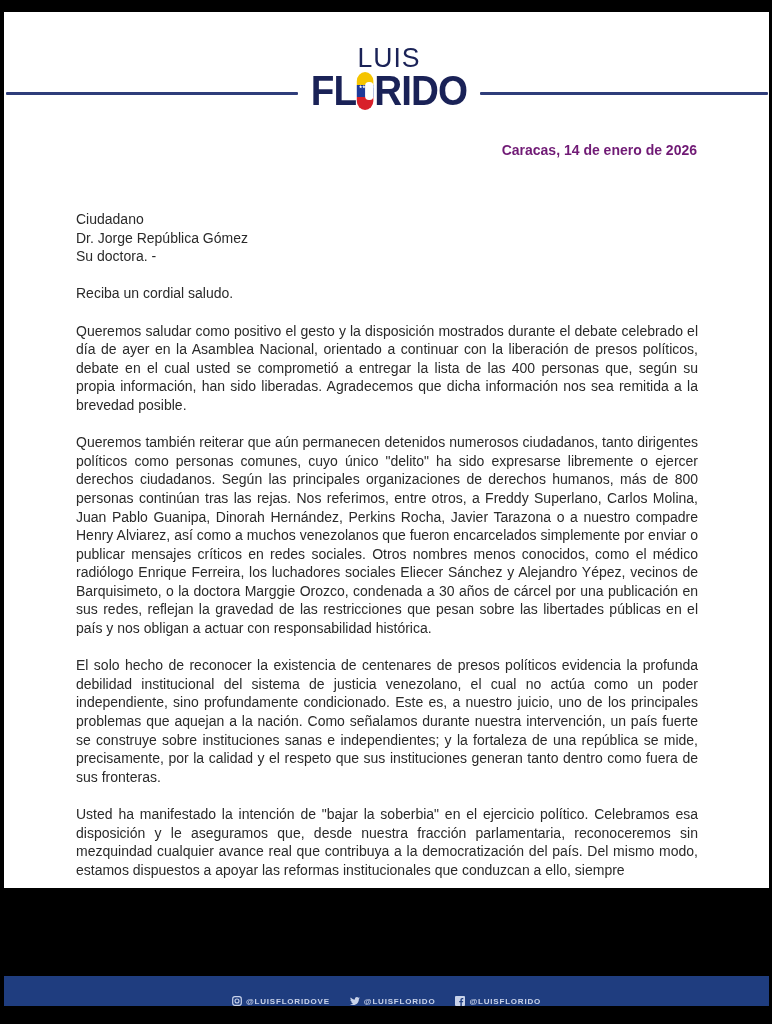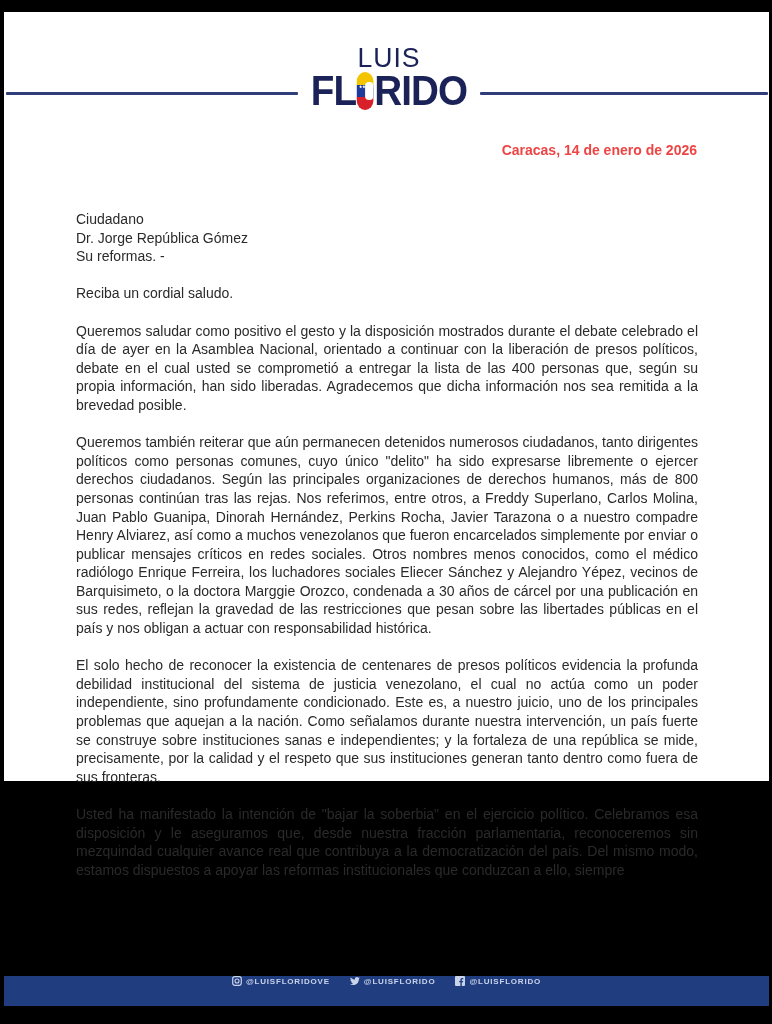--- a/index.html
+++ b/index.html
@@ -1,19 +1,19 @@
 <!DOCTYPE html>
 <html><head>
   <meta charset="utf-8">
   <style>
     * { box-sizing: border-box; margin: 0; padding: 0; }
     html, body { width: 772px; height: 1024px; background: #000; overflow: hidden; }
     body { position: relative; font-family: "Liberation Sans", sans-serif; }
     .page {
-      position: absolute; left: 4px; top: 12px; width: 765px; height: 769px;
+      position: absolute; left: 4px; top: 12px; width: 765px; height: 876px;
       background: #ffffff;
     }
     .header { position: absolute; left: 0; top: 0; width: 100%; height: 110px; }
     .rule { position: absolute; height: 3px; background: #2f3d7a; top: 80px; border-radius: 1px; }
     .rule.left { left: 2px; width: 292px; }
     .rule.right { left: 476px; width: 288px; }
     .logo { position: absolute; left: 300px; top: 32px; width: 170px; height: 78px; text-align: center; }
     .logo-top {
       font-family: "Liberation Sans", sans-serif; font-size: 28px; color: #1a2257;
       letter-spacing: 1px; line-height: 28px; font-weight: 400;
@@ -35,32 +35,32 @@
     .flag-o::after {
       content: ""; position: absolute; left: 9px; top: 10px; width: 9px; height: 18px;
       background: #fff; border-radius: 4px;
     }
     .flag-o .stars {
       position: absolute; left: 2px; top: 13px; width: 23px; font-size: 4px; color: #fff;
       letter-spacing: 0; line-height: 4px; text-align: center; z-index: 2;
     }
     .date {
       position: absolute; right: 72px; top: 130px;
-      font-weight: bold; font-size: 14px; color: #ef4444;
+      font-weight: bold; font-size: 14px; color: #701a75;
     }
     .body-text {
       position: absolute; left: 72px; top: 198px; width: 622px;
       font-size: 14px; line-height: 18.6px; color: #2a2a2a;
     }
     .body-text p { margin-bottom: 18.6px; text-align: justify; }
     .body-text p.tight { margin-bottom: 0; }
     .body-text p.left { text-align: left; }
     .footer {
       position: absolute; left: 0; top: 964px; width: 100%; height: 30px;
-      background: #1f3d7f; display: flex; justify-content: center; align-items: flex-start; gap: 20px;
+      background: #1f3d7f; display: flex; justify-content: center; align-items: flex-end; gap: 20px;
     }
     .social { display: flex; align-items: center; gap: 4px; color: #c9d3ea; font-size: 8px;
       font-weight: bold; letter-spacing: 0.8px; }
     .social .ico { width: 10px; height: 10px; display: inline-flex; align-items: center; justify-content: center; }
   </style>
 </head>
 <body>
 
 <div class="page">
   <div class="header">
@@ -76,21 +76,21 @@
       </div>
     </div>
     <div class="rule right"></div>
   </div>
 
   <div class="date">Caracas, 14 de enero de 2026</div>
 
   <div class="body-text">
     <p class="tight left">Ciudadano</p>
     <p class="tight left">Dr. Jorge República Gómez</p>
-    <p class="left">Su reformas. -</p>
+    <p class="left">Su doctora. -</p>
     <p class="left">Reciba un cordial saludo.</p>
     <p>Queremos saludar como positivo el gesto y la disposición mostrados durante el debate celebrado el día de ayer en la Asamblea Nacional, orientado a continuar con la liberación de presos políticos, debate en el cual usted se comprometió a entregar la lista de las 400 personas que, según su propia información, han sido liberadas. Agradecemos que dicha información nos sea remitida a la brevedad posible.</p>
     <p>Queremos también reiterar que aún permanecen detenidos numerosos ciudadanos, tanto dirigentes políticos como personas comunes, cuyo único "delito" ha sido expresarse libremente o ejercer derechos ciudadanos. Según las principales organizaciones de derechos humanos, más de 800 personas continúan tras las rejas. Nos referimos, entre otros, a Freddy Superlano, Carlos Molina, Juan Pablo Guanipa, Dinorah Hernández, Perkins Rocha, Javier Tarazona o a nuestro compadre Henry Alviarez, así como a muchos venezolanos que fueron encarcelados simplemente por enviar o publicar mensajes críticos en redes sociales. Otros nombres menos conocidos, como el médico radiólogo Enrique Ferreira, los luchadores sociales Eliecer Sánchez y Alejandro Yépez, vecinos de Barquisimeto, o la doctora Marggie Orozco, condenada a 30 años de cárcel por una publicación en sus redes, reflejan la gravedad de las restricciones que pesan sobre las libertades públicas en el país y nos obligan a actuar con responsabilidad histórica.</p>
     <p>El solo hecho de reconocer la existencia de centenares de presos políticos evidencia la profunda debilidad institucional del sistema de justicia venezolano, el cual no actúa como un poder independiente, sino profundamente condicionado. Este es, a nuestro juicio, uno de los principales problemas que aquejan a la nación. Como señalamos durante nuestra intervención, un país fuerte se construye sobre instituciones sanas e independientes; y la fortaleza de una república se mide, precisamente, por la calidad y el respeto que sus instituciones generan tanto dentro como fuera de sus fronteras.</p>
     <p>Usted ha manifestado la intención de "bajar la soberbia" en el ejercicio político. Celebramos esa disposición y le aseguramos que, desde nuestra fracción parlamentaria, reconoceremos sin mezquindad cualquier avance real que contribuya a la democratización del país. Del mismo modo, estamos dispuestos a apoyar las reformas institucionales que conduzcan a ello, siempre</p>
   </div>
 
   <div class="footer">
     <div class="social">
       <span class="ico">

